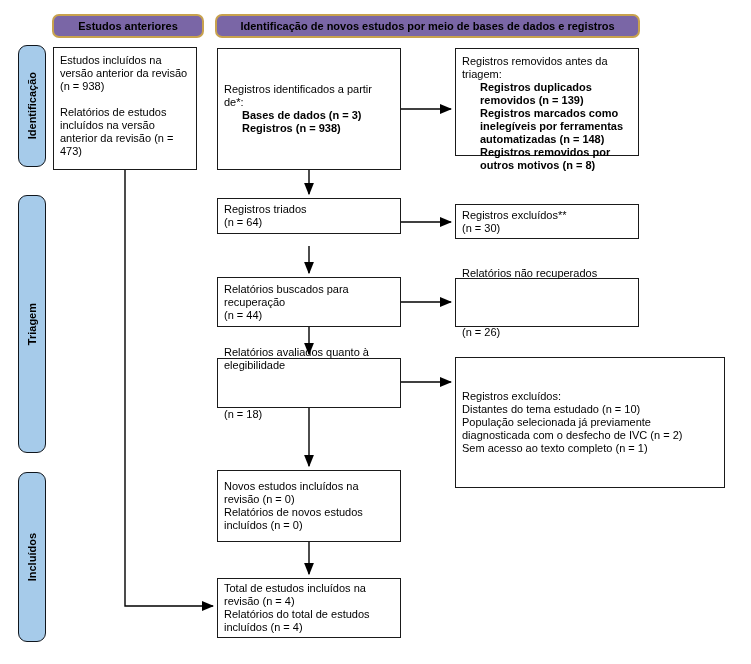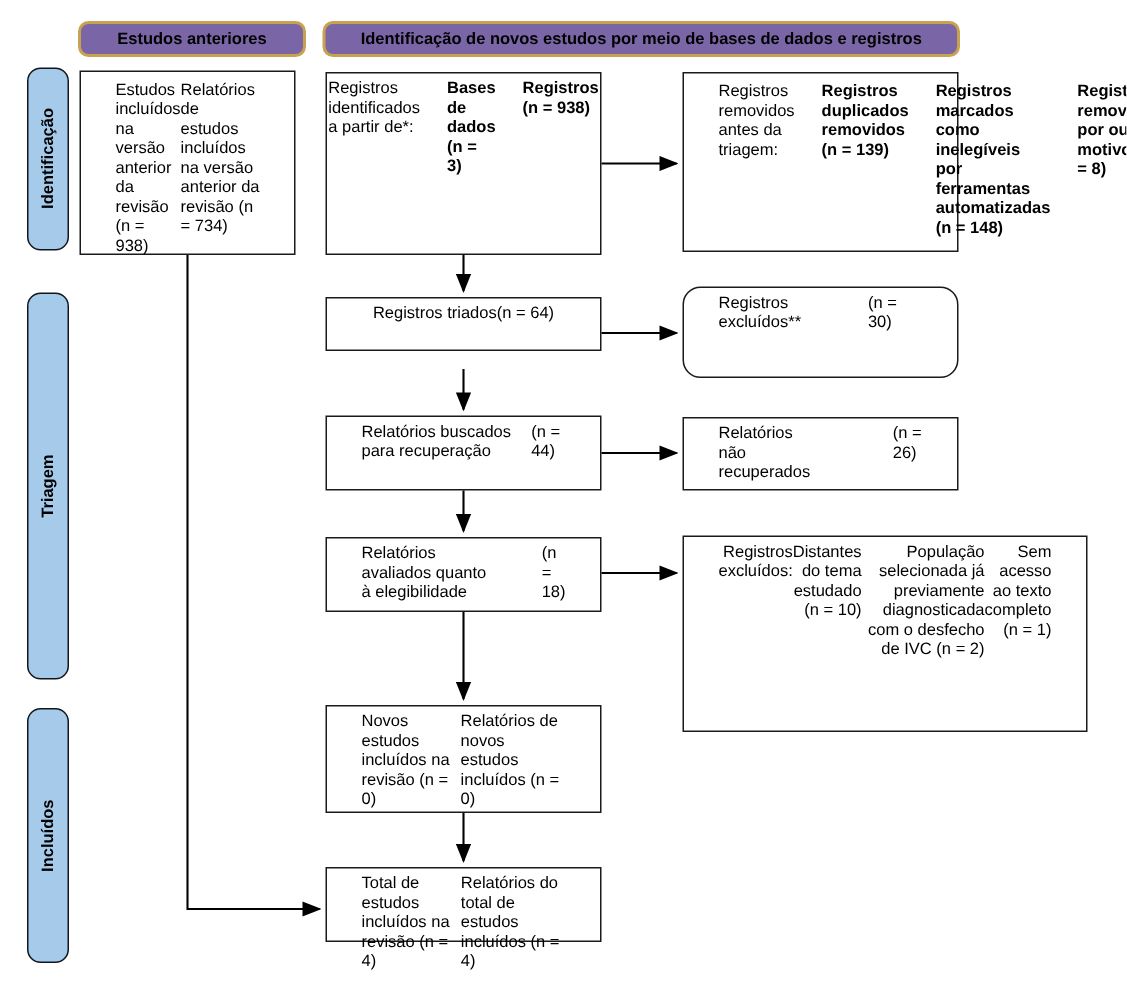--- a/index.html
+++ b/index.html
@@ -22,23 +22,23 @@
     border:1.5px solid #10161d;border-radius:9px;
     display:flex;align-items:center;justify-content:center;
   }
   .stage span{
     writing-mode:vertical-rl;transform:rotate(180deg);
     font-size:11px;font-weight:bold;white-space:nowrap;
   }
   .box{
     position:absolute;box-sizing:border-box;background:#fff;
     border:1.5px solid #1a1a1a;
-    display:flex;flex-direction:row;
+    display:flex;flex-direction:column;
     font-size:11px;line-height:13px;
-    padding:4px 23px;
+    padding:4px 6px;
   }
   .vcenter{justify-content:center;}
   .vtop{justify-content:flex-start;padding-top:6px;}
   .indent{margin-left:18px;font-weight:bold;}
   .gap-below{margin-bottom:13px;}
   #arrows{position:absolute;left:0;top:0;pointer-events:none;}
 </style>
 </head>
 <body>
 
@@ -56,21 +56,21 @@
   </div>
   <div class="stage" style="left:18px;top:195px;height:258px;">
     <span>Triagem</span>
   </div>
   <div class="stage" style="left:18px;top:472px;height:170px;">
     <span>Incluídos</span>
   </div>
 
   <div class="box vtop" style="left:53px;top:47px;width:144px;height:123px;">
     <div class="gap-below">Estudos incluídos na versão anterior da revisão (n = 938)</div>
-    <div>Relatórios de estudos incluídos na versão anterior da revisão (n = 734)</div>
+    <div>Relatórios de estudos incluídos na versão anterior da revisão (n = 473)</div>
   </div>
 
   <div class="box vcenter" style="left:217px;top:48px;width:184px;height:122px;">
     <div>Registros identificados a partir de*:</div>
     <div class="indent">Bases de dados (n = 3)</div>
     <div class="indent">Registros (n = 938)</div>
   </div>
 
   <div class="box vcenter" style="left:217px;top:198px;width:184px;height:36px;">
     <div>Registros triados</div>
@@ -85,43 +85,43 @@
   <div class="box vcenter" style="left:217px;top:358px;width:184px;height:50px;gap:36px;">
     <div>Relatórios avaliados quanto à elegibilidade</div>
     <div>(n = 18)</div>
   </div>
 
   <div class="box vcenter" style="left:217px;top:470px;width:184px;height:72px;">
     <div>Novos estudos incluídos na revisão (n = 0)</div>
     <div>Relatórios de novos estudos incluídos (n = 0)</div>
   </div>
 
-  <div class="box vcenter" style="left:217px;top:578px;width:184px;height:50px;">
+  <div class="box vcenter" style="left:217px;top:578px;width:184px;height:60px;">
     <div>Total de estudos incluídos na revisão (n = 4)</div>
     <div>Relatórios do total de estudos incluídos (n = 4)</div>
   </div>
 
-  <div class="box vtop" style="left:455px;top:48px;width:184px;height:120px;">
+  <div class="box vtop" style="left:455px;top:48px;width:184px;height:108px;">
     <div>Registros removidos antes da triagem:</div>
     <div class="indent">Registros duplicados removidos (n = 139)</div>
     <div class="indent">Registros marcados como inelegíveis por ferramentas automatizadas (n = 148)</div>
     <div class="indent">Registros removidos por outros motivos (n = 8)</div>
   </div>
 
-  <div class="box vcenter" style="left:455px;top:191px;width:184px;height:61px;border-radius:12px;">
+  <div class="box vcenter" style="left:455px;top:204px;width:184px;height:35px;">
     <div>Registros excluídos**</div>
     <div>(n = 30)</div>
   </div>
 
   <div class="box vcenter" style="left:455px;top:278px;width:184px;height:49px;gap:46px;">
     <div>Relatórios não recuperados</div>
     <div>(n = 26)</div>
   </div>
 
-  <div class="box vcenter" style="left:455px;top:357px;width:270px;height:131px;text-align:right;">
+  <div class="box vcenter" style="left:455px;top:357px;width:270px;height:131px;">
     <div>Registros excluídos:</div>
     <div>Distantes do tema estudado (n = 10)</div>
     <div>População selecionada já previamente diagnosticada com o desfecho de IVC (n = 2)</div>
     <div>Sem acesso ao texto completo (n = 1)</div>
   </div>
 
   <svg id="arrows" width="751" height="664" viewBox="0 0 751 664">
     <defs>
       <marker id="ah" viewBox="0 0 10 8" markerWidth="9" markerHeight="7.2" refX="9" refY="4" orient="auto">
         <path d="M0,0 L10,4 L0,8 z" fill="#000"></path>

